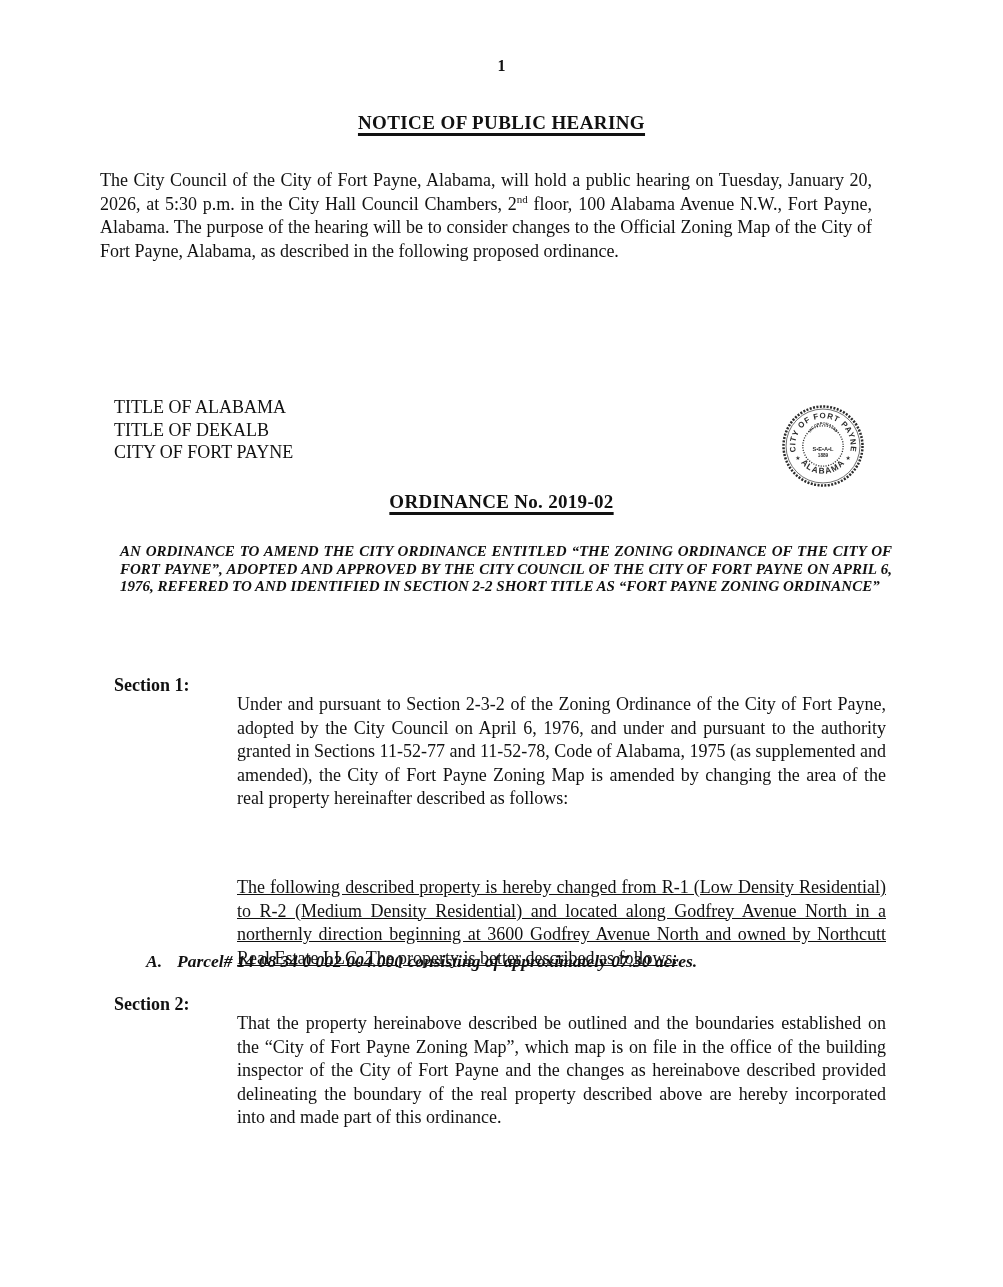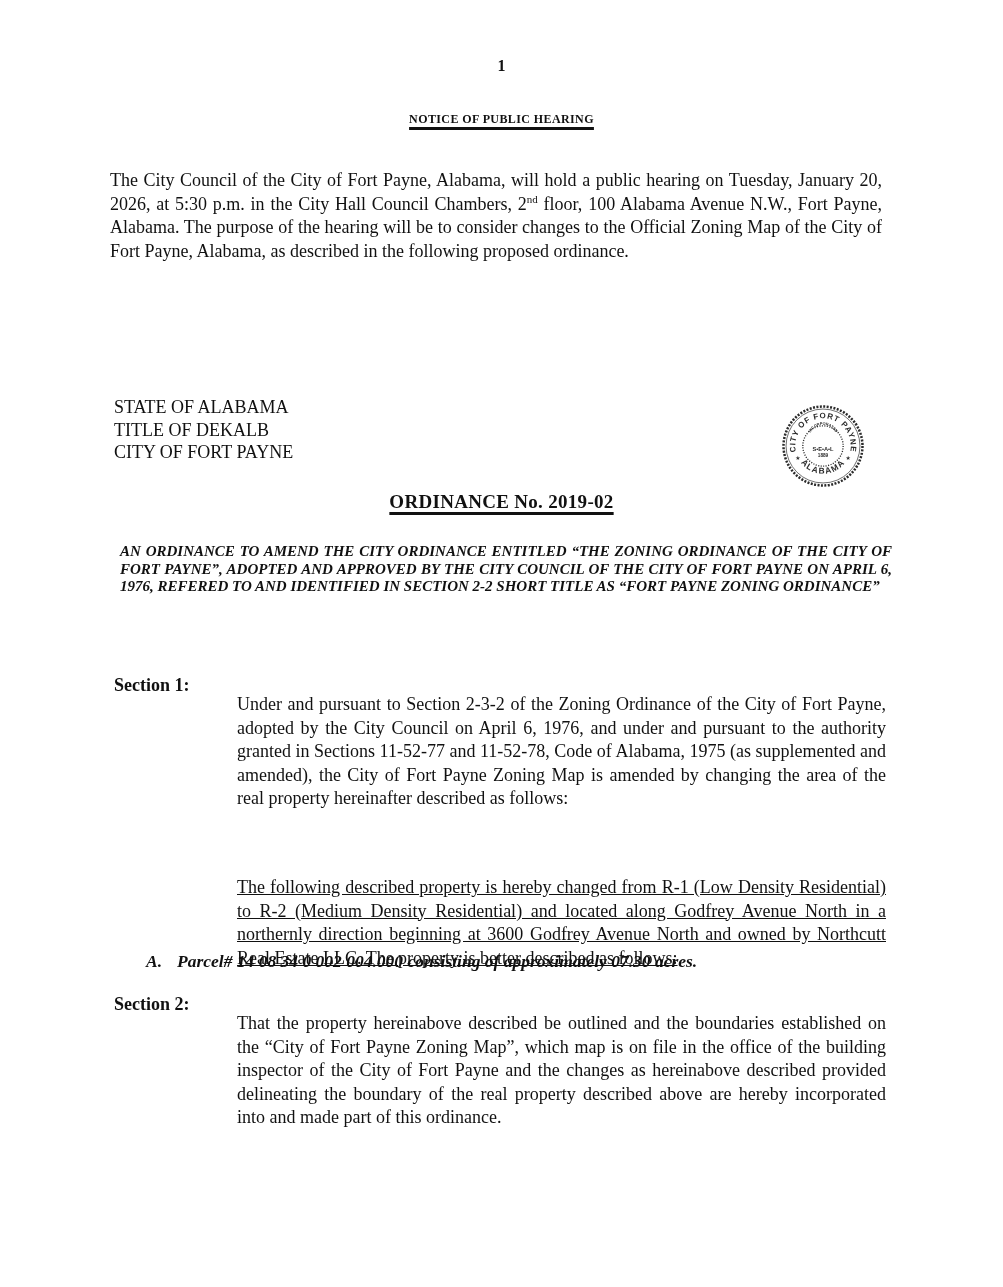--- a/index.html
+++ b/index.html
@@ -11,35 +11,35 @@
     background: #ffffff;
     color: #111111;
     font-family: "Liberation Serif", "DejaVu Serif", serif;
     overflow: hidden;
   }
   .abs { position: absolute; }
   .center { left: 0; width: 100%; text-align: center; }
   .pageno { top: 57px; font-size: 16px; font-weight: bold; }
   .title {
     top: 112px;
-    font-size: 12px;
+    font-size: 19px;
     font-weight: bold;
     letter-spacing: 0.4px;
   }
   .ul-thick {
     text-decoration: underline;
     text-decoration-thickness: 2.5px;
     text-underline-offset: 4px;
   }
   .body-text {
     font-size: 18px;
     line-height: 23.5px;
   }
   .just { text-align: justify; text-justify: inter-word; }
-  .intro { top: 151px; left: 110px; width: 772px; }
+  .intro { top: 151px; left: 100px; width: 772px; }
   .intro sup { font-size: 11px; vertical-align: super; line-height: 0; }
   .letterhead { top: 396px; left: 114px; font-size: 18px; line-height: 22.5px; }
   .seal-wrap { top: 404px; left: 781px; width: 84px; height: 84px; }
   .ord-heading {
     top: 491px;
     font-size: 19px;
     font-weight: bold;
     letter-spacing: 0.3px;
   }
   .preamble {
@@ -77,21 +77,21 @@
 
   <div class="abs center pageno">1</div>
 
   <div class="abs center title">
     <span class="ul-thick">NOTICE OF PUBLIC HEARING</span>
   </div>
 
   <p class="abs body-text just intro"><span>The City Council of the City of Fort Payne, Alabama, will hold a public hearing on Tuesday, January 20, 2026, at 5:30 p.m. in the City Hall Council Chambers, 2</span><sup>nd</sup><span> floor, 100 Alabama Avenue N.W., Fort Payne, Alabama. The purpose of the hearing will be to consider changes to the Official Zoning Map of the City of Fort Payne, Alabama, as described in the following proposed ordinance.</span></p>
 
   <div class="abs letterhead">
-    <div>STATE OF ALABAMA</div>
+    <div>TITLE OF ALABAMA</div>
     <div>TITLE OF DEKALB</div>
     <div>CITY OF FORT PAYNE</div>
   </div>
 
   <div class="abs seal-wrap">
     <svg class="seal-svg" width="84" height="84" viewBox="0 0 100 100">
       <defs>
         <path id="sealTop" d="M 18.1 58.5 A 33 33 0 1 1 81.9 58.5" fill="none"></path>
         <path id="sealBottom" d="M 25.5 72.1 A 33 33 0 0 0 74.5 72.1" fill="none"></path>
         <path id="sealInner" d="M 34.1 45.7 A 16.5 16.5 0 1 1 65.9 45.7" fill="none"></path>

